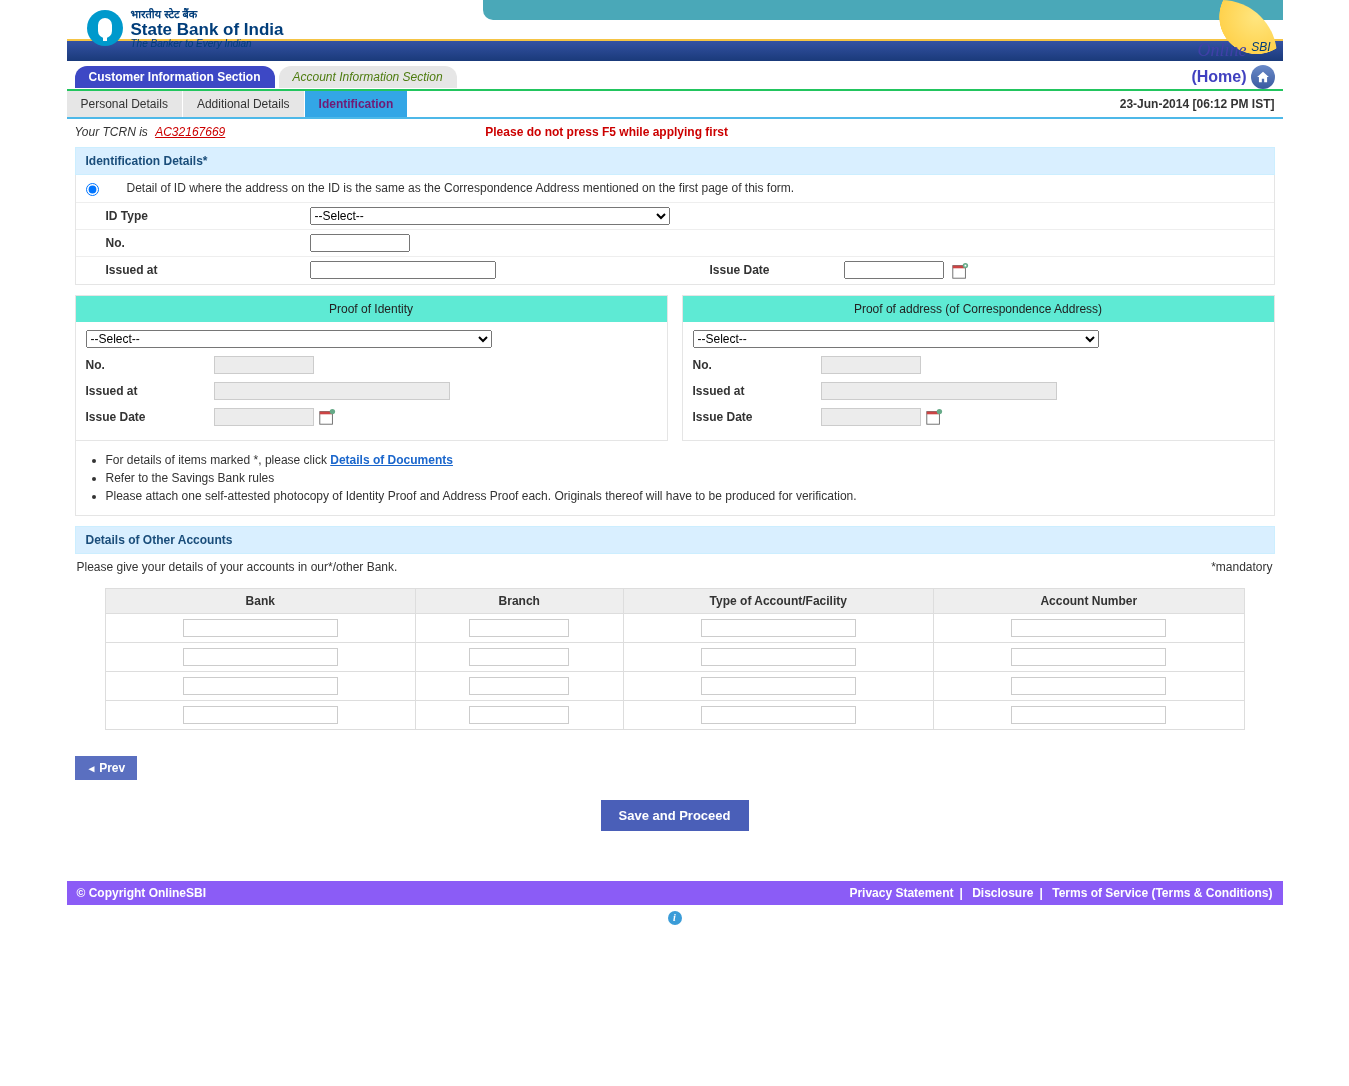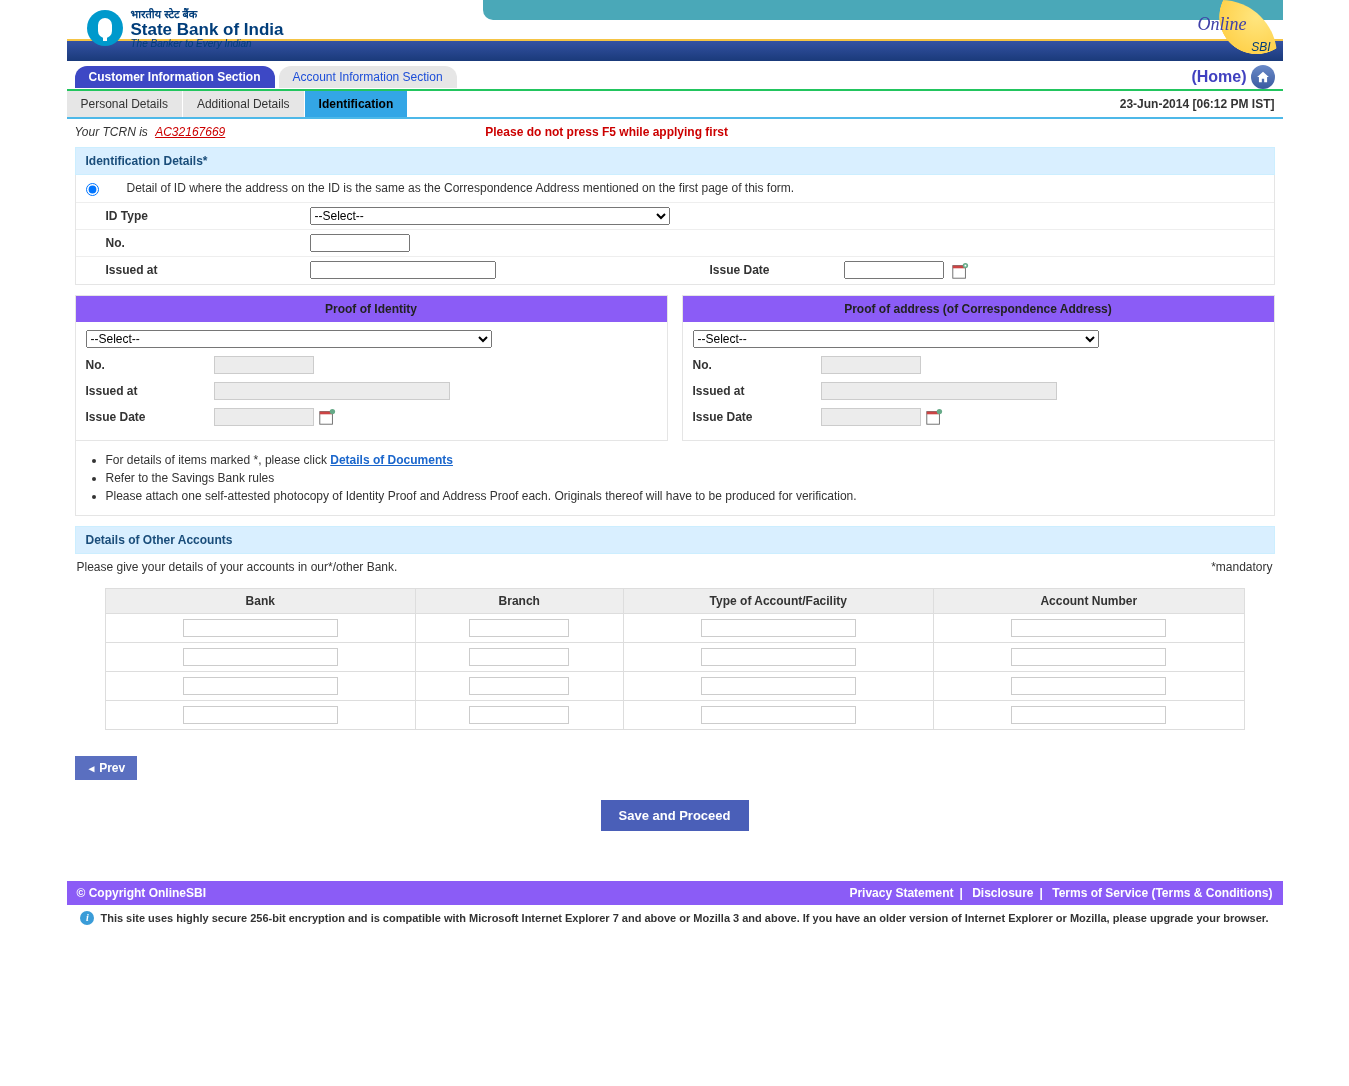--- a/index.html
+++ b/index.html
@@ -11,39 +11,39 @@
 .logo-area { display: flex; align-items: center; padding: 6px 0 0 20px; }
 .sbi-circle { width: 36px; height: 36px; border-radius: 50%; background: #0099cc; display: flex; align-items: center; justify-content: center; margin-right: 8px; }
 .sbi-circle-inner { width: 14px; height: 20px; background: #fff; border-radius: 8px 8px 8px 8px; position: relative; }
 .sbi-circle-inner::after { content:''; position:absolute; bottom:-3px; left:50%; transform:translateX(-50%); width:4px; height:6px; background:#fff; }
 .bank-text .hindi { font-size: 11px; color: #003d7a; font-weight: bold; }
 .bank-text .eng { font-size: 17px; font-weight: bold; color: #003d7a; line-height: 1; }
 .bank-text .tagline { font-size: 10px; font-style: italic; color: #003d7a; }
 .teal-bar { position: absolute; top: 0; right: 0; height: 20px; width: 800px; background: #4aa8b8; border-bottom-left-radius: 10px; }
 .online-sbi-logo { position: absolute; right: 6px; top: 0; width: 84px; height: 56px; }
 .sun { position:absolute; right:0; top:0; width:68px; height:56px; background: radial-gradient(circle at 70% 30%, #ffe680 0%, #ffd24d 60%, transparent 61%); border-top-right-radius: 60px;}
-.online-txt { position:absolute; right:30px; top:14px; font-style:italic; font-family: 'Brush Script MT', cursive; color:#4040a8; font-size:18px; }
+.online-txt { position:absolute; right:30px; top:40px; font-style:italic; font-family: 'Brush Script MT', cursive; color:#4040a8; font-size:18px; }
 .sbi-txt { position:absolute; right:6px; top:40px; color:#003d7a; font-style:italic; font-size:12px; }
 
 .blue-strip { height: 20px; background: linear-gradient(to bottom, #3452a3, #1a3a7a); }
 
 
 .section-row { display:flex; align-items:center; padding: 4px 8px 0 8px; border-bottom: 2px solid #22c55e; }
 .sec-tab { padding: 4px 14px; border-radius: 12px 12px 0 0; font-size: 12px; margin-right: 4px; cursor:pointer; }
 .sec-tab.active { background: #3d48c5; color: #fff; font-weight: bold; }
-.sec-tab.inactive { background: #e6e6e6; color: #1d4ed8; }
+.sec-tab.inactive { background: #e6e6e6; color: #4d7c0f; font-style: italic; }
 .home-link { margin-left: auto; display:flex; align-items:center; gap:4px; color:#4040c0; font-weight:bold; font-size:16px; }
 .home-icon { width:24px; height:24px; border-radius:50%; background: linear-gradient(#6a8ac8, #3a5aa0); display:flex; align-items:center; justify-content:center; }
 .home-icon svg { width:14px; height:14px; fill:#fff; }
 
 
 .subtab-row { display:flex; align-items:center; background:#fff; border-bottom: 2px solid #4db8e8; }
 .sub-tab { padding: 6px 14px; cursor:pointer; font-size:12px; }
 .sub-tab.inactive { background:#e6e6e6; color:#333; border-right:1px solid #fff; }
-.sub-tab.active { background:#33a6e6; color:#000000; font-weight:bold; }
+.sub-tab.active { background:#33a6e6; color:#701a75; font-weight:bold; }
 .datetime { margin-left:auto; padding-right:8px; font-weight:bold; font-size:12px; }
 
 
 .content { padding: 2px 8px 10px 8px; }
 .tcrn-row { display:flex; align-items:center; padding: 4px 0 8px 0; font-style: italic; }
 .tcrn-label { color:#333; }
 .tcrn-link { color:#c00; text-decoration: underline; margin-left:4px; cursor:pointer; }
 .f5-warn { margin-left: 260px; color:#c00; font-weight:bold; font-style:normal; }
 
 .panel-header { background:#d9efff; border:1px solid #cceeff; padding:6px 10px; font-weight:bold; color:#1a4d7a; font-size:12px; }
@@ -57,21 +57,21 @@
 .form-field select { width: 360px; font-size:12px; }
 .form-field input[type=text] { font-size:12px; height:18px; }
 .inp-sm { width: 100px; }
 .inp-md { width: 186px; }
 .issue-date-label { margin-left: 210px; font-weight:bold; width: 130px; }
 .cal-icon { display:inline-block; width:18px; height:18px; vertical-align:middle; margin-left:4px; }
 
 
 .proof-wrap { display:flex; gap:14px; margin-top:10px; }
 .proof-col { flex:1; border:1px solid #e5e5e5; padding:0 0 6px 0; }
-.proof-header { background:#8b5cf6; text-align:center; font-weight:bold; color:#222; padding:6px; }
+.proof-header { background:#5eead4; text-align:center; font-weight:normal; color:#222; padding:6px; }
 .proof-body { padding:8px 10px; }
 .proof-body select { width: 406px; font-size:12px; }
 .proof-row { display:flex; align-items:center; margin-top:8px; }
 .proof-row .plabel { width:128px; font-weight:bold; }
 .proof-row input { background:#ececec; border:1px solid #ccc; height:18px; }
 .proof-row .cal-icon { margin-left:4px; }
 
 .bullets { padding:10px 6px; border:1px solid #e5e5e5; border-top:none; }
 .bullets ul { list-style: disc; margin-left: 24px; }
 .bullets li { padding:2px 0; }
@@ -293,15 +293,14 @@
   <div class="footer1">
     <span>© Copyright OnlineSBI</span>
     <span>
       <a>Privacy Statement</a><span class="sep">|</span>
       <a>Disclosure</a><span class="sep">|</span>
       <a>Terms of Service (Terms &amp; Conditions)</a>
     </span>
   </div>
   <div class="footer2">
     <span class="info-icon">i</span>
-    <span>This site uses highly secure 256-bit encryption and is compatible with Microsoft Internet Explorer 7 and above or Mozilla 3 and above. If you have an older version of Internet Explorer or Mozilla, please upgrade your browser.</span>
   </div>
 </div>
 
 </body></html>

